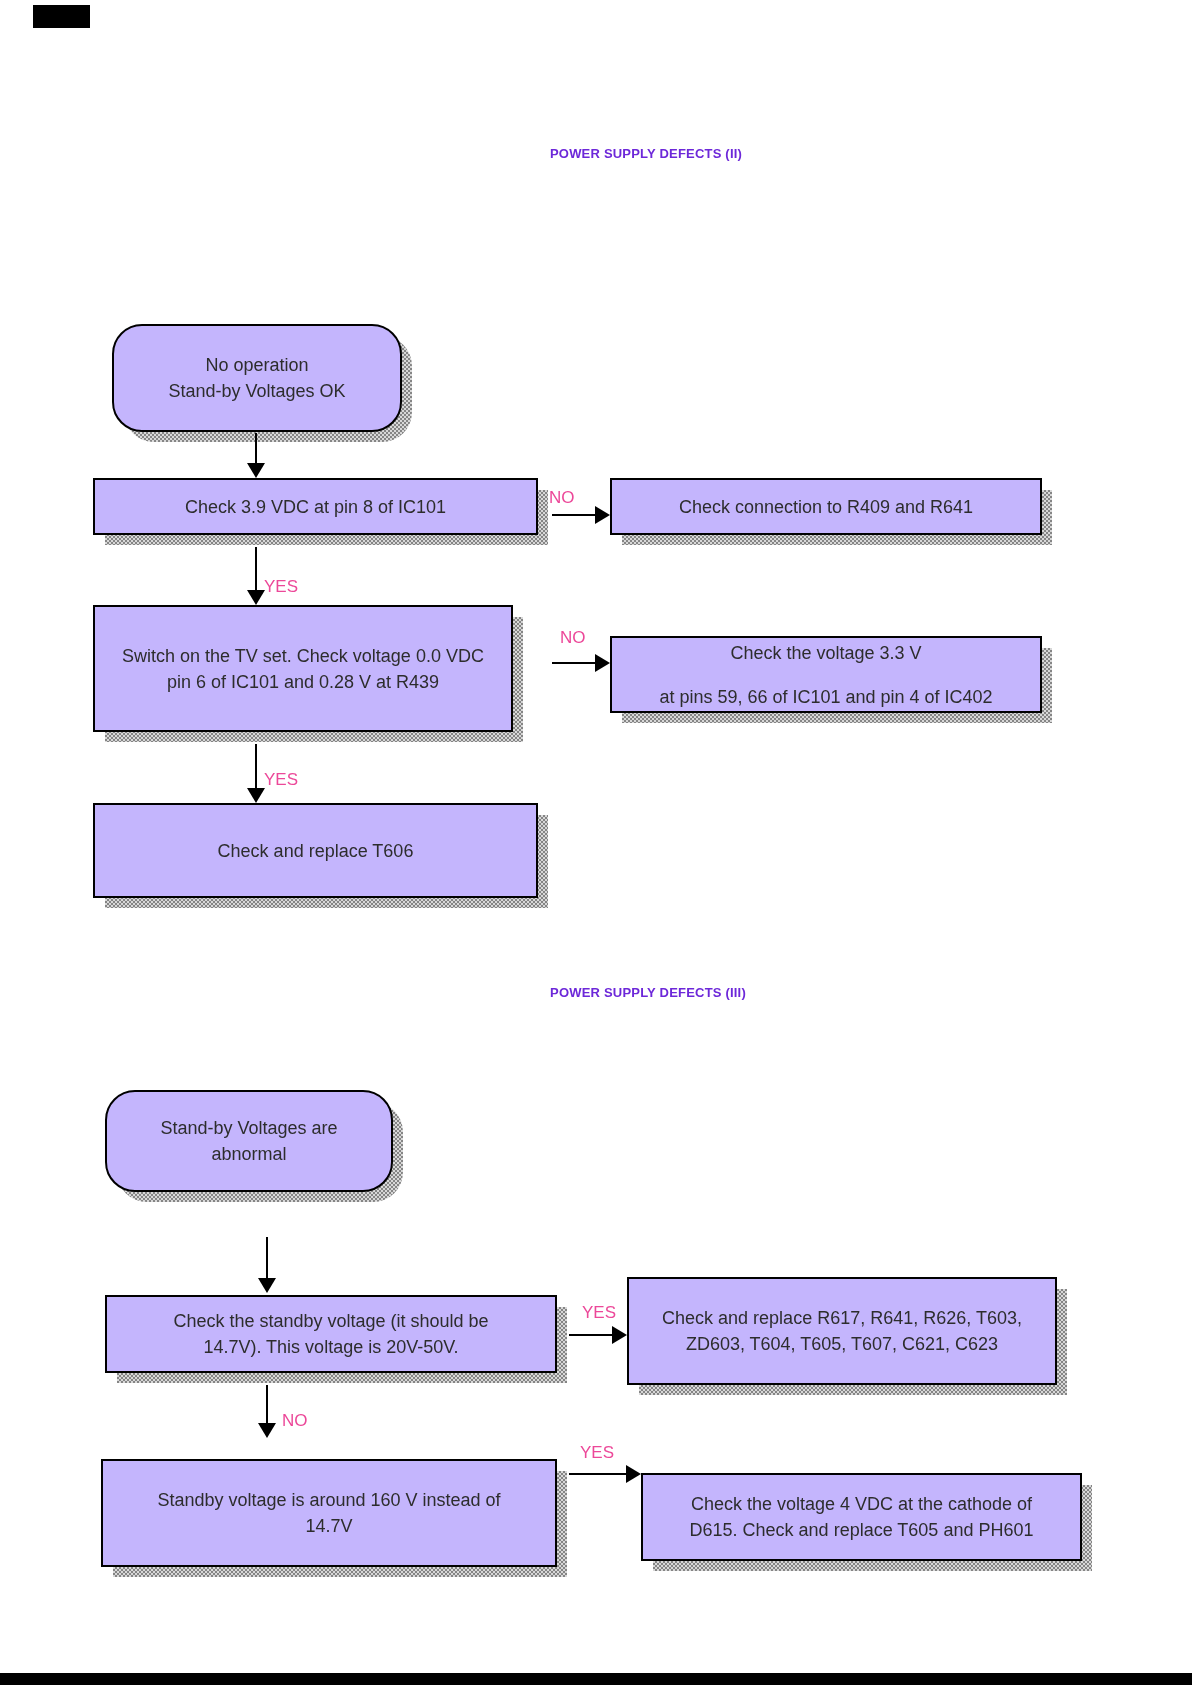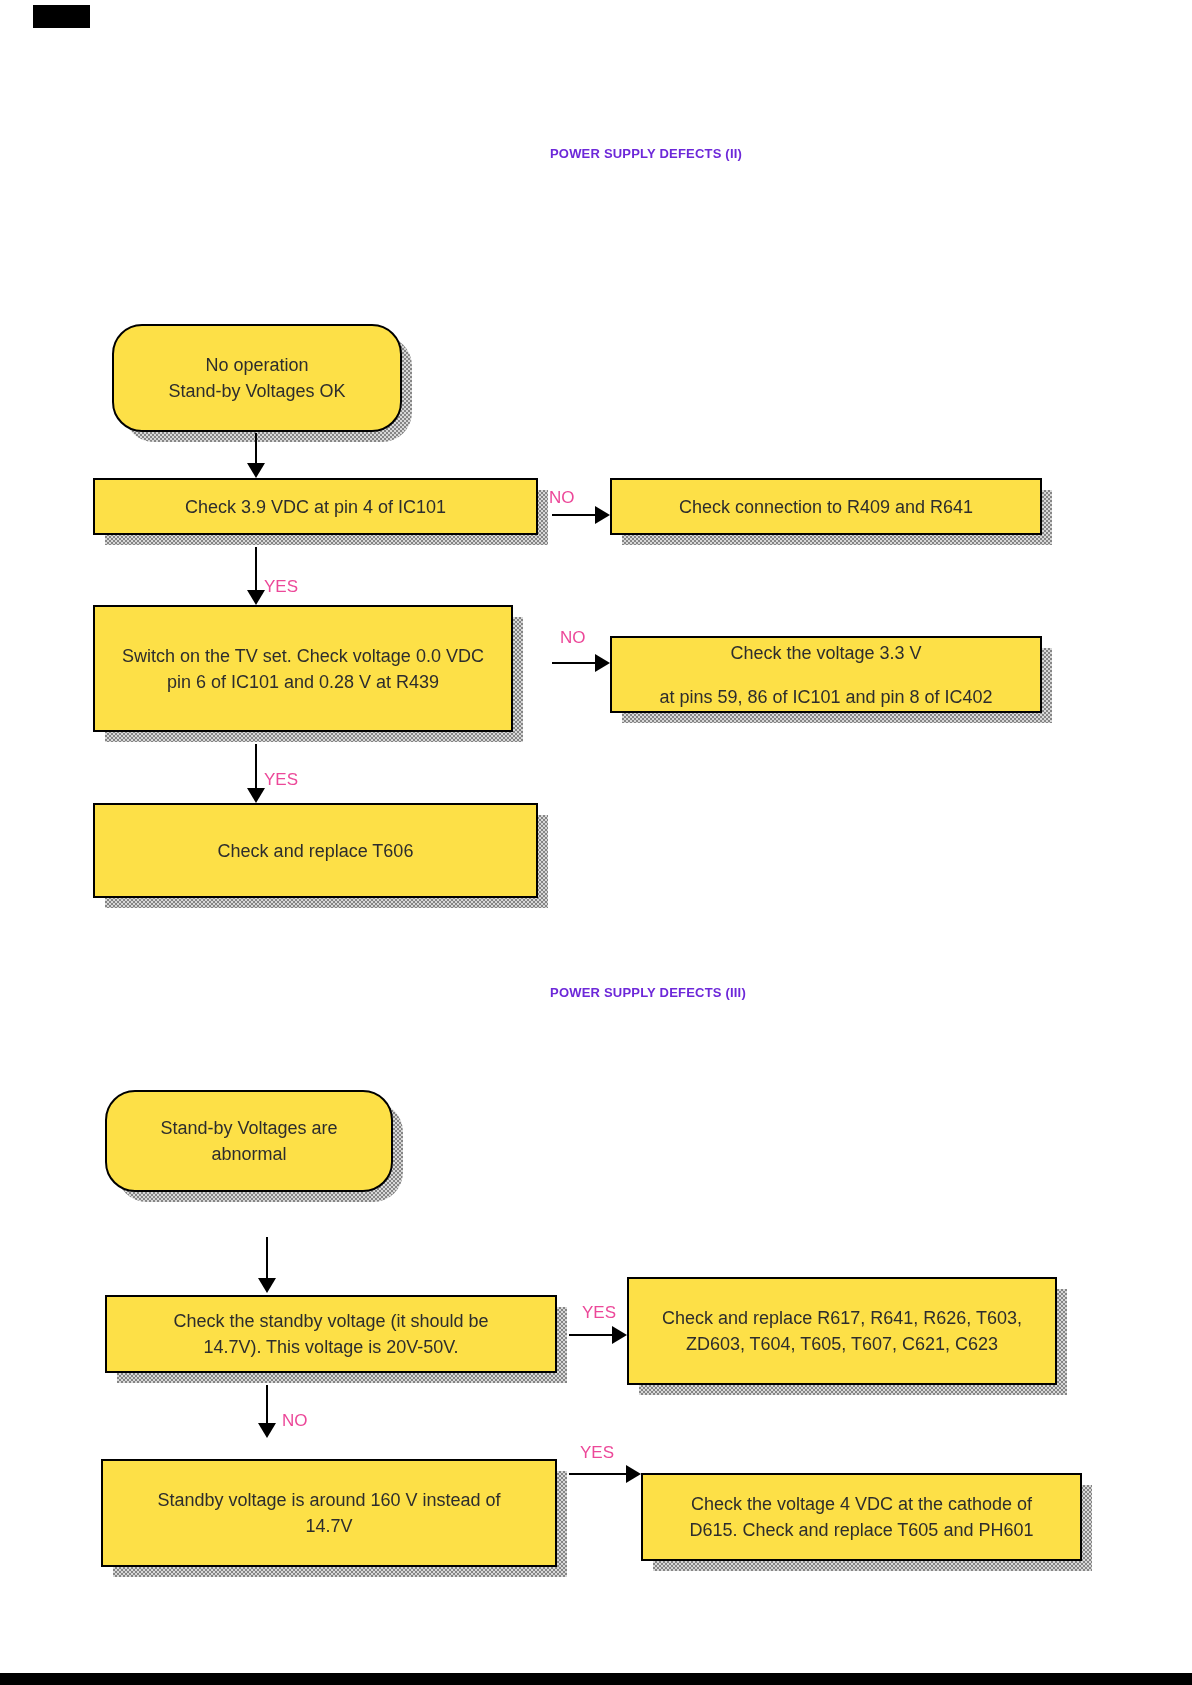--- a/index.html
+++ b/index.html
@@ -10,21 +10,21 @@
     font-family:"Liberation Sans", sans-serif;
     color:#2d2d2d;
   }
   .chart-title {
     position:absolute; width:600px; text-align:center;
     font-size:13px; font-weight:bold; color:#6d28d9;
     letter-spacing:0.2px; white-space:nowrap;
   }
   .node {
     position:absolute; box-sizing:border-box;
-    background:#fde047; border:2px solid #000;
+    background:#c4b5fd; border:2px solid #000;
     display:flex; flex-direction:column; align-items:center; justify-content:center;
     text-align:center; font-size:18px; line-height:26px; color:#2d2d2d;
   }
   .node::before {
     content:""; position:absolute; z-index:-1;
     left:10px; top:10px; width:calc(100% + 2px); height:calc(100% + 2px);
     border-radius:inherit;
     background:repeating-conic-gradient(#858585 0% 25%, #d8d8d8 0% 50%);
     background-size:4px 4px;
   }
@@ -65,37 +65,37 @@
   <div class="branch-label" style="left:264px; top:577px;">YES</div>
   <div class="branch-label" style="left:560px; top:628px;">NO</div>
   <div class="branch-label" style="left:264px; top:770px;">YES</div>
 
   <div class="node rounded" style="left:112px; top:324px; width:290px; height:108px;">
     <span class="line">No operation</span>
     <span class="line">Stand-by Voltages OK</span>
   </div>
 
   <div class="node" style="left:93px; top:478px; width:445px; height:57px;">
-    <span class="line">Check 3.9 VDC at pin 4 of IC101</span>
+    <span class="line">Check 3.9 VDC at pin 8 of IC101</span>
     <span class="line"></span>
   </div>
 
   <div class="node" style="left:610px; top:478px; width:432px; height:57px;">
     <span class="line">Check connection to R409 and R641</span>
     <span class="line"></span>
   </div>
 
   <div class="node" style="left:93px; top:605px; width:420px; height:127px;">
     <span class="line">Switch on the TV set. Check voltage 0.0 VDC</span>
     <span class="line">pin 6 of IC101 and 0.28 V at R439</span>
   </div>
 
   <div class="node" style="left:610px; top:636px; width:432px; height:77px;gap:18px;">
     <span class="line">Check the voltage 3.3 V</span>
-    <span class="line">at pins 59, 86 of IC101 and pin 8 of IC402</span>
+    <span class="line">at pins 59, 66 of IC101 and pin 4 of IC402</span>
   </div>
 
   <div class="node" style="left:93px; top:803px; width:445px; height:95px;">
     <span class="line">Check and replace T606</span>
     <span class="line"></span>
   </div>
 
   <div class="chart-title" style="left:348px; top:985px;">POWER SUPPLY DEFECTS (III)</div>
 
   <div class="arrow-v" style="left:266px; top:1237px; height:41px;"></div>

